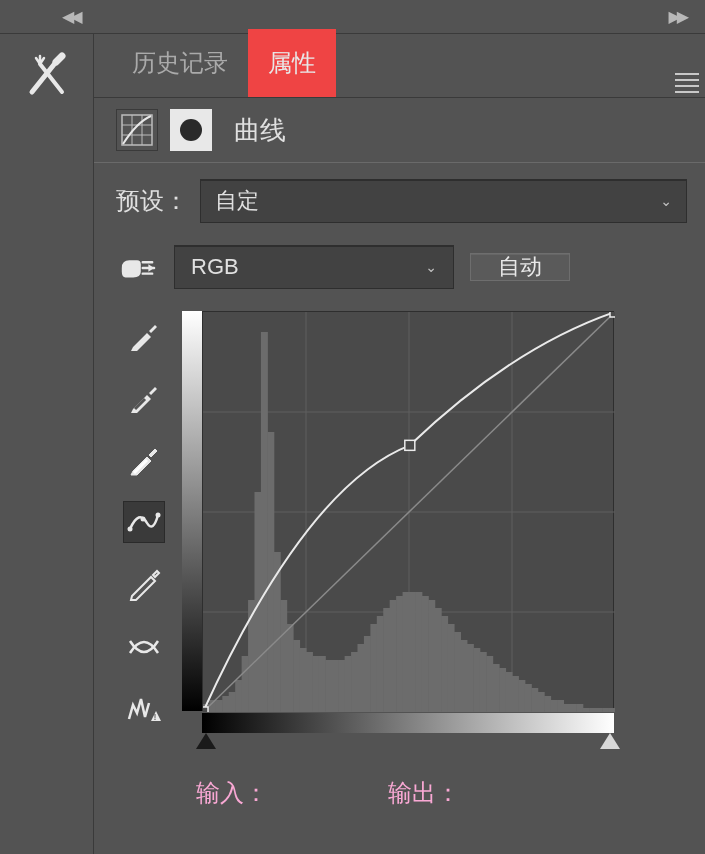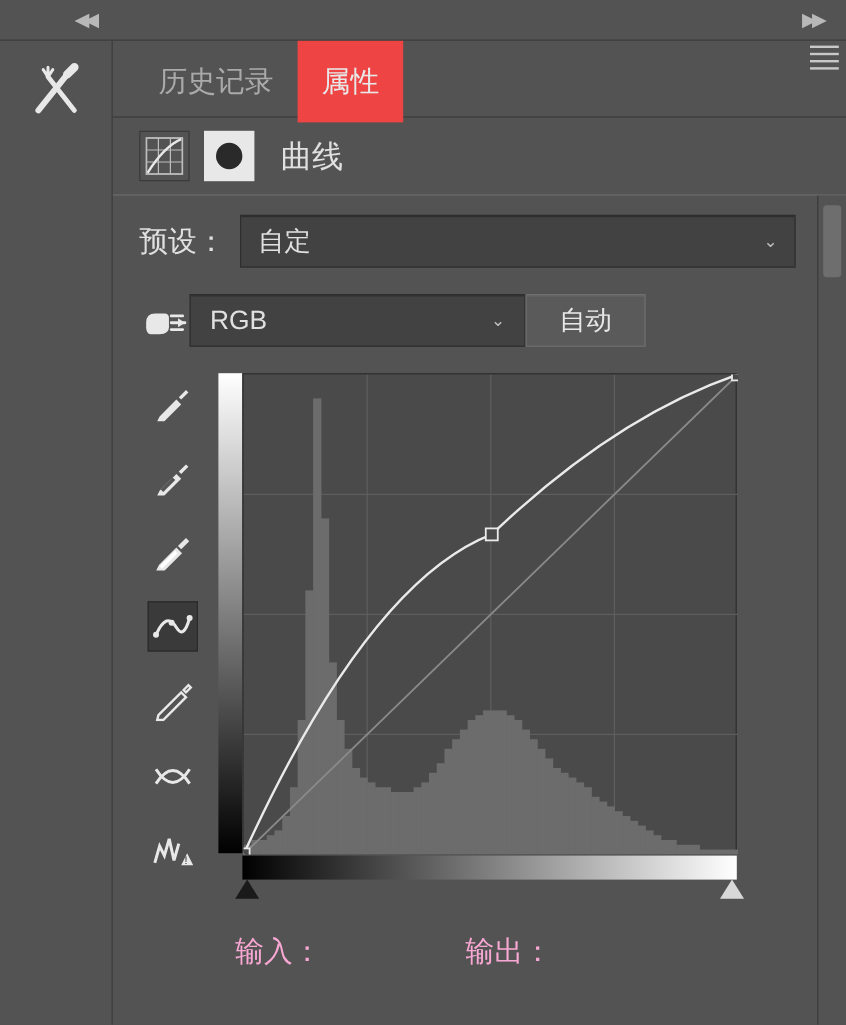--- a/index.html
+++ b/index.html
@@ -33,21 +33,21 @@
   .panel {
     flex: 1;
     background: #535353;
     display: flex;
     flex-direction: column;
   }
 
   .tab-row {
     height: 64px;
     display: flex;
-    align-items: flex-start;
+    align-items: flex-end;
     border-bottom: 1px solid #3a3a3a;
     padding-left: 18px;
     padding-right: 6px;
   }
   .tab {
     padding: 18px 20px;
     font-size: 24px;
     color: #aaa;
     cursor: pointer;
   }
@@ -84,21 +84,21 @@
     background: #e8e8e8;
     display: flex; align-items: center; justify-content: center;
     cursor: pointer;
   }
   .mask-icon .dot { width: 22px; height: 22px; background: #2a2a2a; border-radius: 50%; }
   .title-text { font-size: 26px; color: #e0e0e0; margin-left: 10px; }
 
   .body-area {
     flex: 1;
     display: flex;
-    flex-direction: row;
+    flex-direction: column;
     border-top: 1px solid #6a6a6a;
   }
 
   .body-main { flex: 1; padding: 16px 0 0 22px; }
   .scroll-gutter {
     width: 24px;
     background: #535353;
     border-left: 1px solid #3a3a3a;
     position: relative;
   }
@@ -129,37 +129,38 @@
     color: #e0e0e0;
     font-size: 22px;
     cursor: pointer;
     margin-right: 18px;
     box-shadow: inset 0 1px 0 rgba(0,0,0,0.3);
   }
   .chev { font-size: 14px; color: #c0c0c0; }
 
   .channel-row {
     display: flex;
-    align-items: flex-end;
+    align-items: center;
+    gap: 16px;
     margin-bottom: 22px;
   }
   .finger-icon { width: 42px; height: 42px; display:flex; align-items:center; justify-content:center; }
   .finger-icon svg { width: 38px; height: 30px; }
   .channel-dd {
     width: 280px;
     height: 44px;
     background: #424242;
     border: 1px solid #2e2e2e;
     display: flex; align-items: center; justify-content: space-between;
     padding: 0 16px;
     color: #e0e0e0; font-size: 22px; cursor: pointer;
     box-shadow: inset 0 1px 0 rgba(0,0,0,0.3);
   }
   .auto-btn {
-    width: 100px; height: 44px;
+    width: 100px; height: 28px;
     background: #5a5a5a;
     border: 1px solid #6e6e6e;
     box-shadow: 0 1px 0 rgba(255,255,255,0.08) inset;
     color: #e8e8e8; font-size: 22px;
     display:flex; align-items:center; justify-content:center;
     cursor:pointer;
     margin-right: 18px;
   }
 
   .curve-row { display:flex; gap: 10px; }

